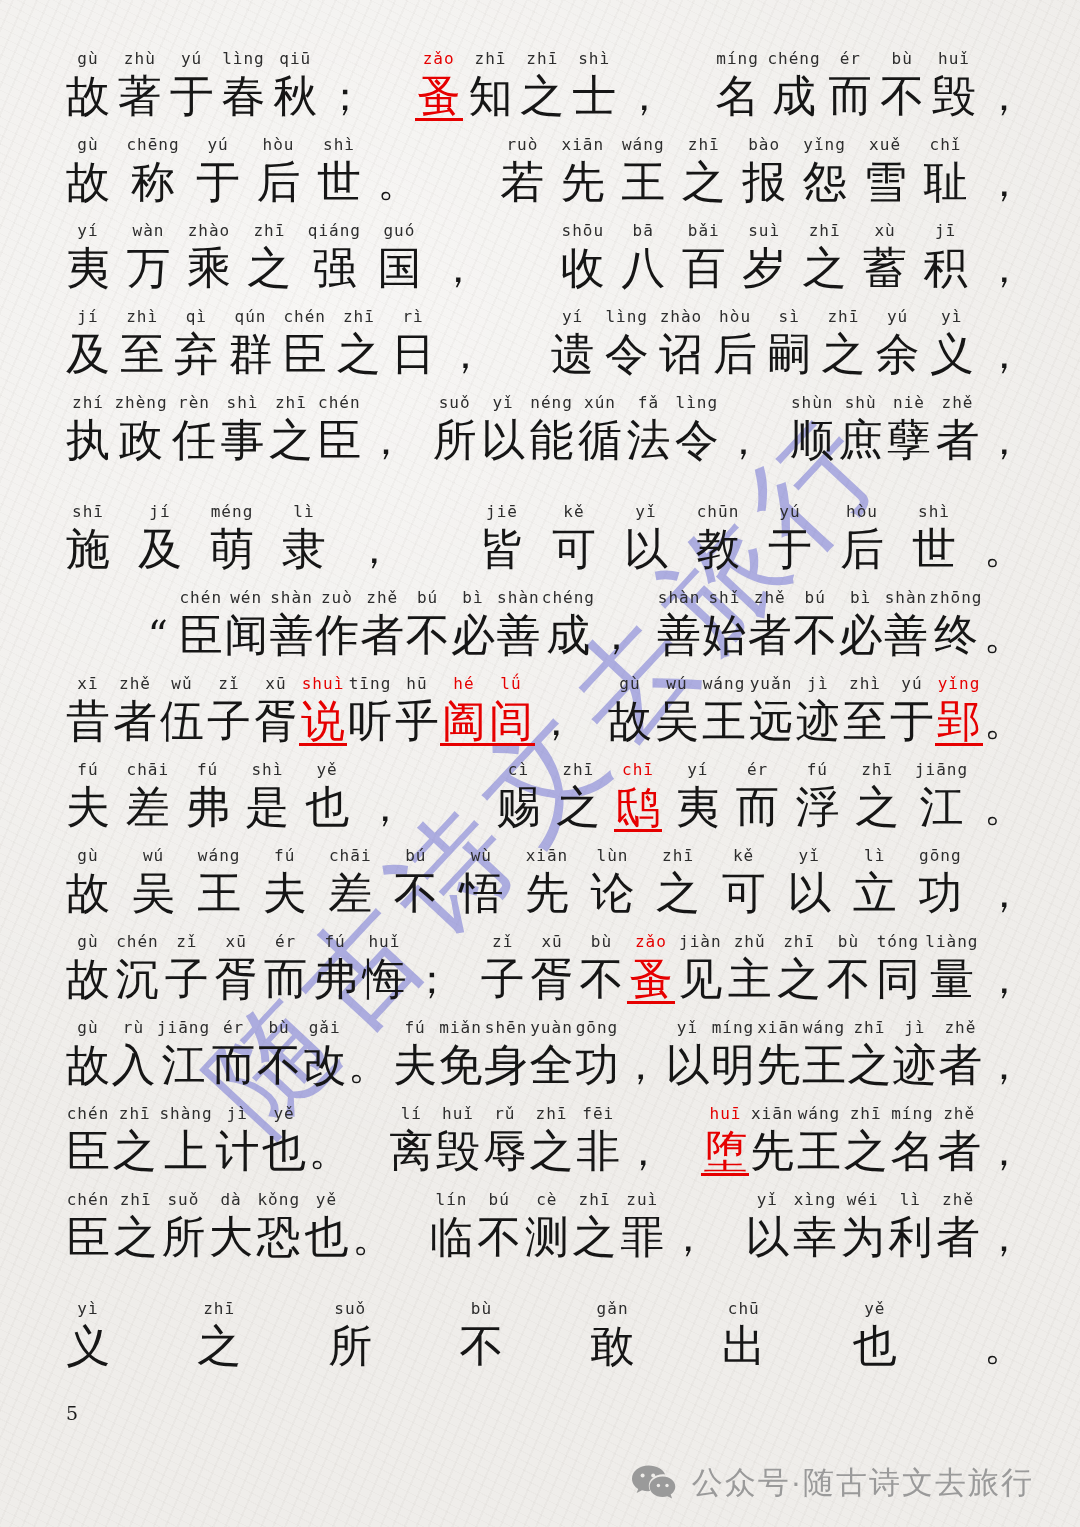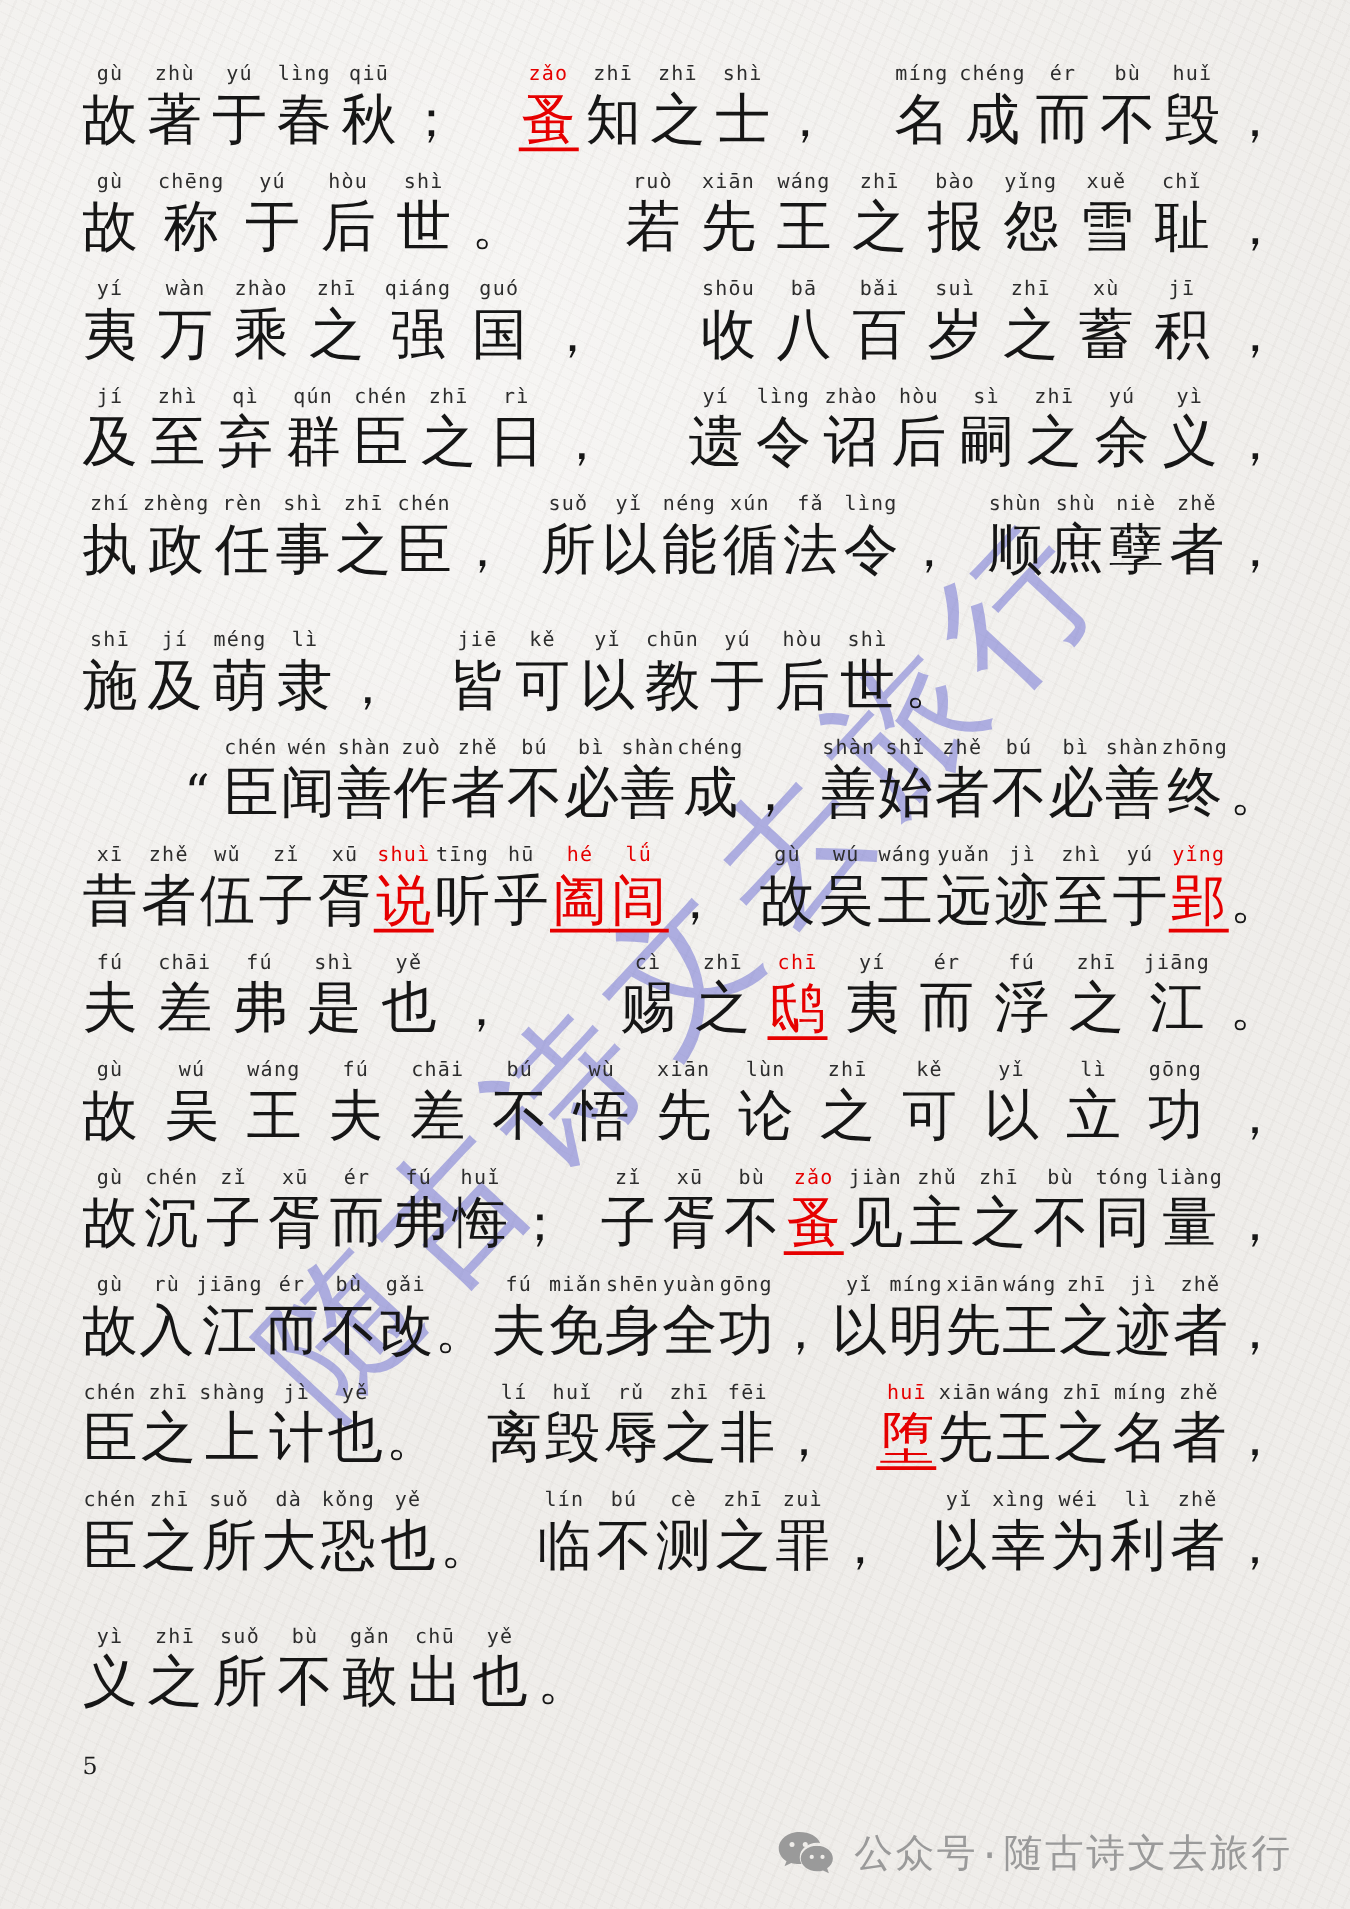--- a/index.html
+++ b/index.html
@@ -18,21 +18,21 @@
     font-size:118px;letter-spacing:14px;white-space:nowrap;
     color:rgba(103,105,209,0.50);
     font-family:"DejaVu Serif", serif;
     pointer-events:none;
   }
   .content{position:absolute;left:66px;top:48px;z-index:2;}
   .line{
     display:flex;align-items:flex-end;justify-content:space-between;
     width:948px;height:74px;margin-bottom:12px;
   }
-  .line.short{justify-content:flex-start;gap:8px;margin-top:35px;}
+  .line.short{justify-content:space-between;gap:28px;margin-top:35px;}
   .spacer{flex:0 0 auto;height:1px;}
   .cell{display:flex;flex-direction:column;align-items:center;flex:0 0 auto;}
   .py{
     font-family:"DejaVu Sans Mono", monospace;
     font-size:16px;letter-spacing:1px;height:22px;line-height:22px;
     color:#2d2d2d;white-space:nowrap;
   }
   .zi{
     font-family:"DejaVu Serif", serif;
     font-size:44px;line-height:52px;height:52px;color:#161616;
@@ -48,21 +48,21 @@
     display:flex;justify-content:space-between;align-items:baseline;
     font-family:"DejaVu Serif", serif;color:#1c1c1c;
   }
   .footer .book-title{font-size:17px;letter-spacing:1px;}
   .footer .page-num{font-size:19px;}
   .bottom-bar{
     position:absolute;right:46px;top:1462px;z-index:2;
     display:flex;align-items:center;gap:14px;
   }
   .bottom-bar .label{
-    font-family:Liberation Mono, monospace;
+    font-family:Liberation Sans, sans-serif;
     font-size:31px;color:#9a9a9a;letter-spacing:2px;
   }
   .wechat-icon{width:48px;height:38px;display:block;}
 </style>
 </head>
 <body>
 
 <div class="watermark">随古诗文去旅行</div>
 
 <div class="content">

